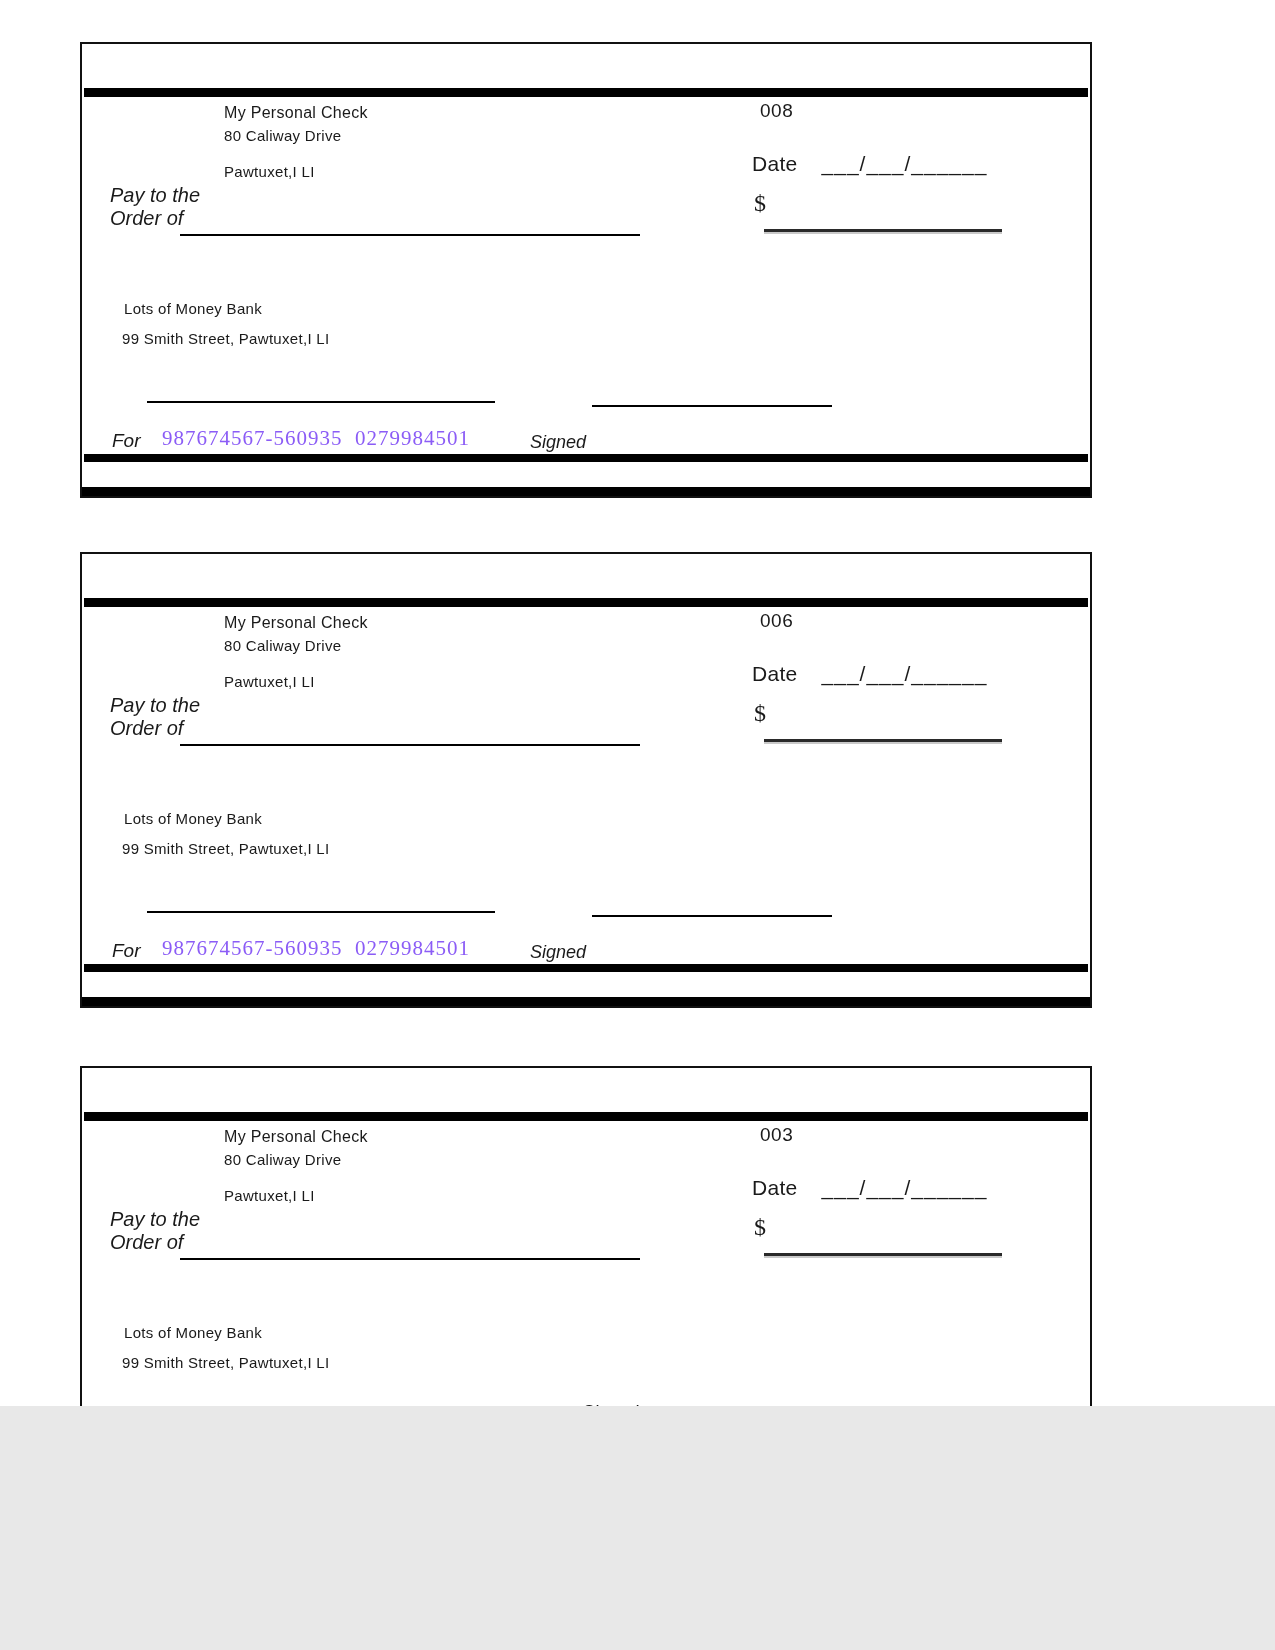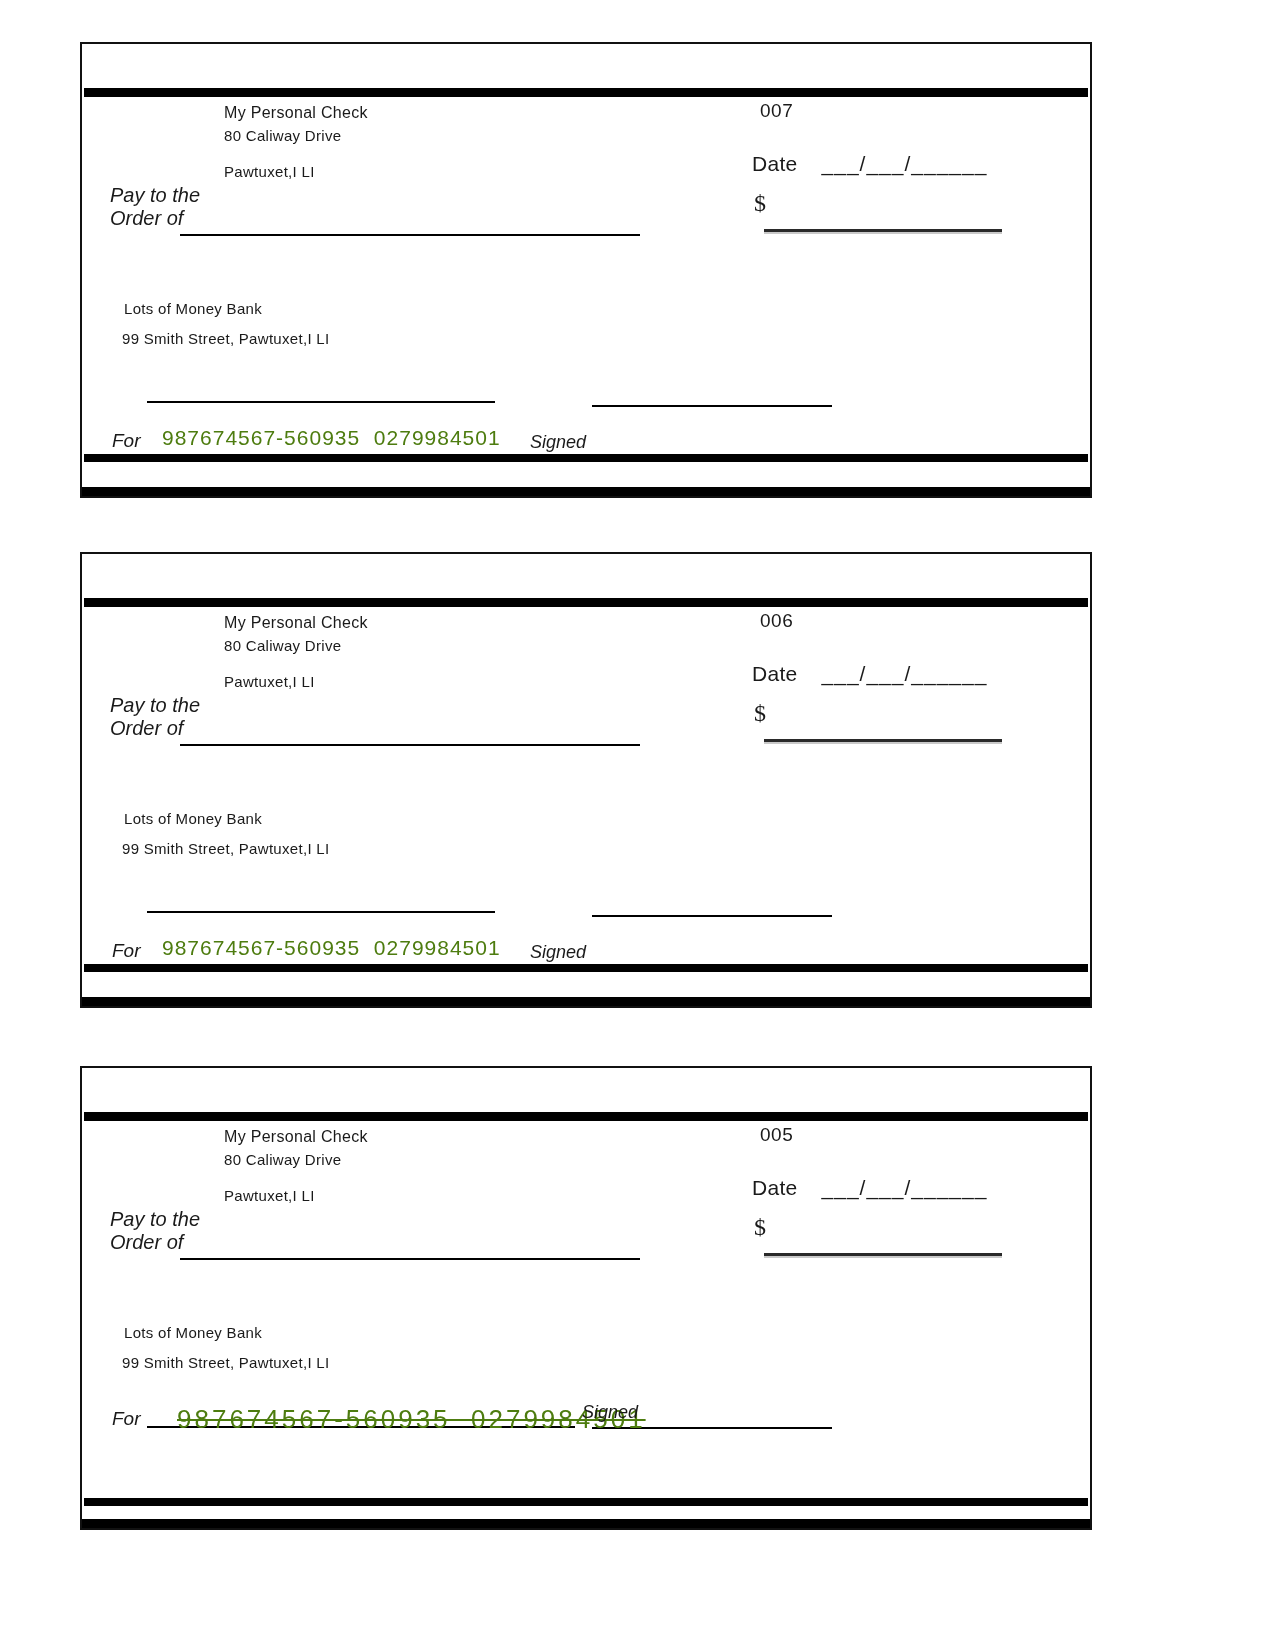--- a/index.html
+++ b/index.html
@@ -1,20 +1,20 @@
 <!DOCTYPE html>
 <html><head>
 <meta charset="utf-8">
 <style>
   * { margin: 0; padding: 0; box-sizing: border-box; }
   html, body { background: #e8e8e8; }
   .page {
     position: relative;
     width: 1275px;
-    height: 1650px;
+    height: 1406px;
     background: #ffffff;
     font-family: "Liberation Sans", sans-serif;
     color: #1a1a1a;
     margin: 0 auto;
     overflow: hidden;
   }
   .check {
     position: absolute;
     left: 80px;
     width: 1012px;
@@ -49,41 +49,41 @@
   .amount-line { left: 682px; top: 185px; width: 238px; height: 3px; background: #2a2a2a; box-shadow: 0 2px 0 #c9c9c9; }
   .memo-line   { left: 65px;  top: 357px; width: 348px; }
   .sign-line   { left: 510px; top: 361px; width: 240px; }
 
   .dollar { position: absolute; left: 672px; top: 146px; font-size: 24px; font-family: "Liberation Serif", serif; }
 
   .bank-name { position: absolute; left: 42px; top: 256px; font-size: 15px; letter-spacing: .3px; text-align: right; }
   .bank-addr { position: absolute; left: 40px; top: 286px; font-size: 15px; letter-spacing: .3px; }
 
   .for-label    { position: absolute; left: 30px;  top: 386px; font-size: 19px; font-style: italic; }
-  .micr         { position: absolute; left: 80px;  top: 382px; font-size: 21px; font-family: Liberation Sans, sans-serif; color: #4d7c0f; letter-spacing: 1px; white-space: pre; }
+  .micr         { position: absolute; left: 80px;  top: 382px; font-size: 21px; font-family: Liberation Serif, serif; color: #8b5cf6; letter-spacing: 1px; white-space: pre; }
   .signed-label { position: absolute; left: 448px; top: 388px; font-size: 18px; font-style: italic; text-align: center; }
 
   
   .check.c3 .for-label    { top: 340px; }
   .check.c3 .micr         { left: 95px; top: 336px; font-size: 26px; letter-spacing: 3px; text-decoration: line-through; text-decoration-thickness: 2px; }
   .check.c3 .memo-line    { top: 358px; width: 428px; }
   .check.c3 .signed-label { left: 500px; top: 334px; }
   .check.c3 .sign-line    { top: 359px; }
 </style>
 </head>
 <body>
 
 <div class="page">
 
   <section class="check c1">
     <div class="rule top-bar"></div>
     <div class="payer-name">My Personal Check</div>
     <div class="payer-addr1">80 Caliway Drive</div>
     <div class="payer-addr2">Pawtuxet,I LI</div>
-    <div class="check-number">007</div>
+    <div class="check-number">008</div>
     <div class="date-row">
       <span>Date</span><span class="blanks">___/___/______</span>
     </div>
     <div class="pay-to-1">Pay to the</div>
     <div class="pay-to-2">Order of</div>
     <div class="line payee-line"></div>
     <div class="dollar">$</div>
     <div class="line amount-line"></div>
     <div class="bank-name">Lots of Money Bank</div>
     <div class="bank-addr">99 Smith Street, Pawtuxet,I LI</div>
@@ -119,21 +119,21 @@
     <div class="signed-label">Signed</div>
     <div class="rule bottom-bar"></div>
     <div class="rule stub-bar"></div>
   </section>
 
   <section class="check c3">
     <div class="rule top-bar"></div>
     <div class="payer-name">My Personal Check</div>
     <div class="payer-addr1">80 Caliway Drive</div>
     <div class="payer-addr2">Pawtuxet,I LI</div>
-    <div class="check-number">005</div>
+    <div class="check-number">003</div>
     <div class="date-row">
       <span>Date</span><span class="blanks">___/___/______</span>
     </div>
     <div class="pay-to-1">Pay to the</div>
     <div class="pay-to-2">Order of</div>
     <div class="line payee-line"></div>
     <div class="dollar">$</div>
     <div class="line amount-line"></div>
     <div class="bank-name">Lots of Money Bank</div>
     <div class="bank-addr">99 Smith Street, Pawtuxet,I LI</div>

